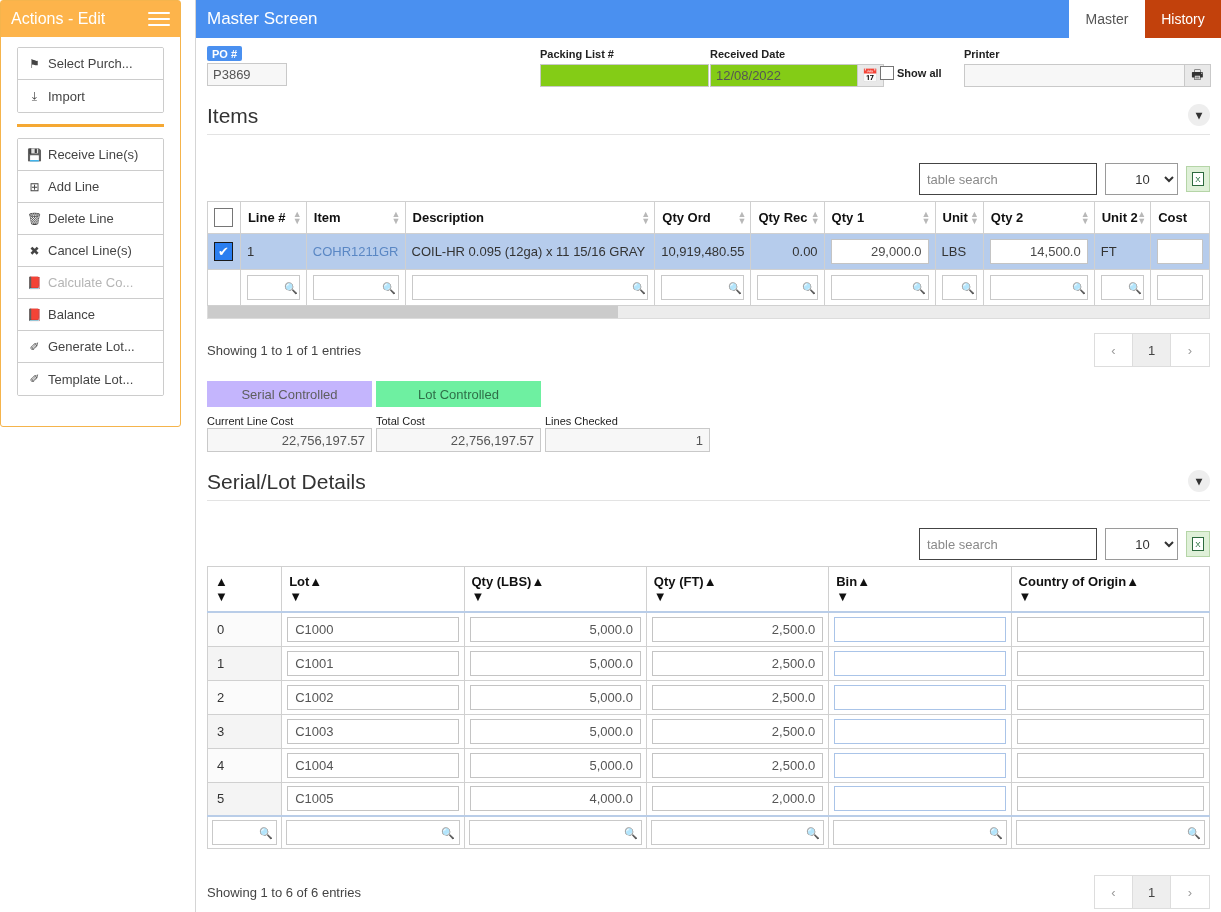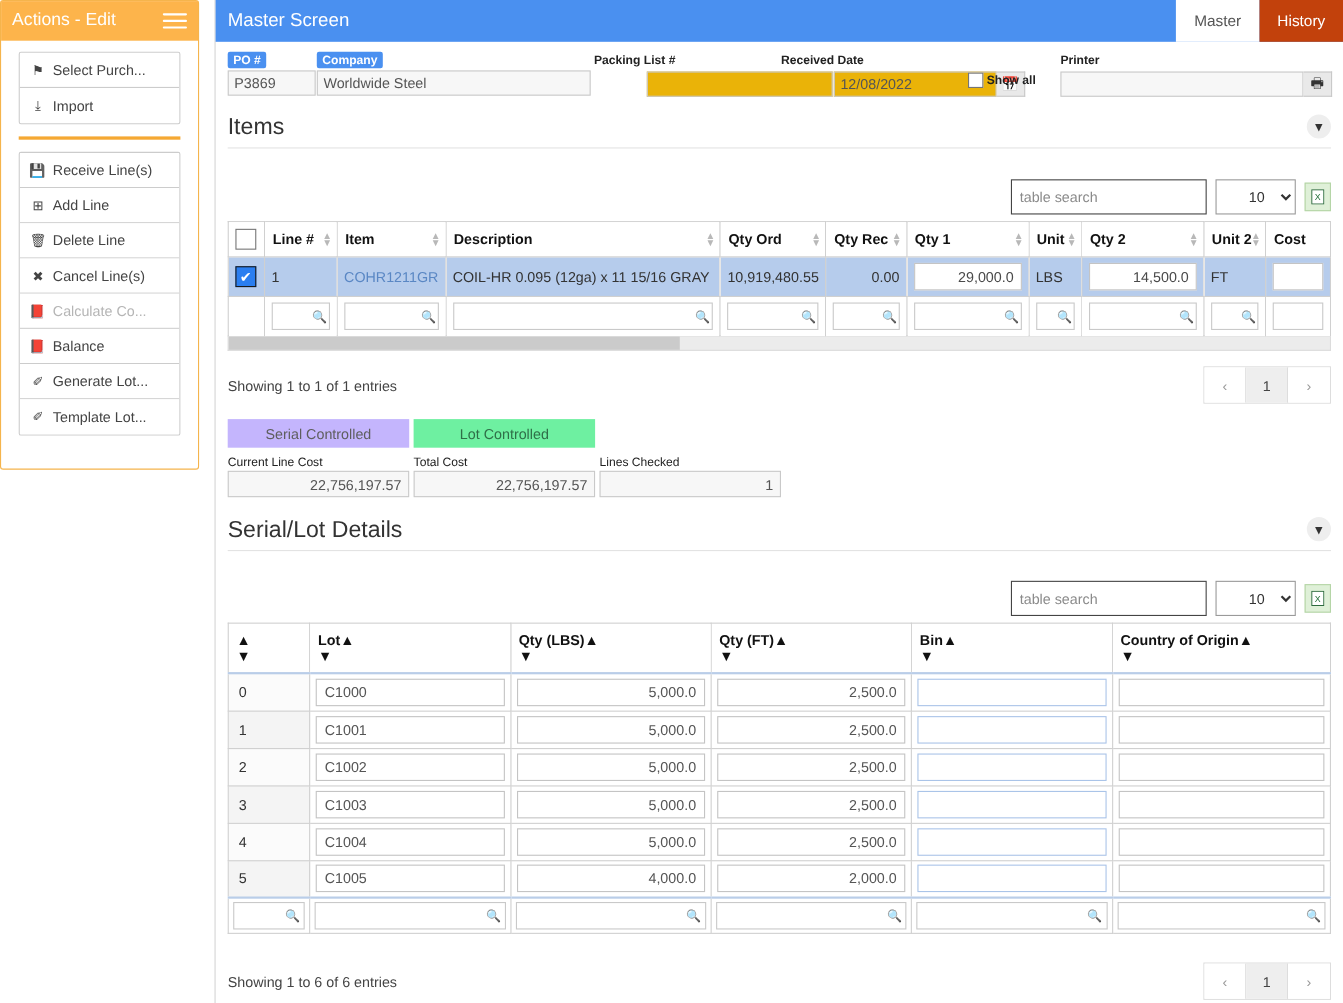--- a/index.html
+++ b/index.html
@@ -105,21 +105,21 @@
     display: inline-block; padding: 1px 5px;
     font-weight: bold; border-radius: 2px;
   }
   .inp {
     height: 23px; border: 1px solid #c9c9c9;
     background: #f7f7f7; font-size: 13px;
     color: #555555; padding: 0 5px;
     font-family: "Liberation Sans", sans-serif;
     outline: none; width: 100%;
   }
-  .inp.white { background: #eab308; margin-left: 48px; }
+  .inp.white { background: #84cc16; }
   .addon {
     width: 26px; height: 23px;
     background: #e9e9e9; border: 1px solid #c9c9c9; border-left: none;
     display: flex; align-items: center; justify-content: center;
     font-size: 13px; color: #333333; cursor: pointer;
   }
   .chk {
     width: 14px; height: 14px; border: 1px solid #757575;
     background: #ffffff; display: inline-block;
     vertical-align: middle; cursor: pointer;
@@ -370,24 +370,20 @@
     <div class="tabs" id="tabs">
         <div class="tab active">Master</div>
         <div class="tab inactive">History</div>
       </div>
   </div>
 
   <div id="hdr-fields">
     <div class="fld" style="left:11px; top:8px; width:80px;">
       <span class="fld-label badge">PO #</span>
       <input class="inp" style="margin-top: 2px;" value="P3869">
-    </div>
-    <div class="fld" style="left:92px; top:8px; width:249px;">
-      <span class="fld-label badge">Company</span>
-      <input class="inp" style="margin-top: 2px;" value="Worldwide Steel">
     </div>
     <div class="fld" style="left:344px; top:8px; width:169px;">
       <span class="fld-label">Packing List #</span>
       <input class="inp white" style="margin-top: 2px;" value="">
     </div>
     <div class="fld" style="left:514px; top:8px;">
       <span class="fld-label">Received Date</span>
       <div style="display:flex; margin-top:2px;">
         <input class="inp white" style="width: 148px;" value="12/08/2022">
         <div class="addon">📅</div>

